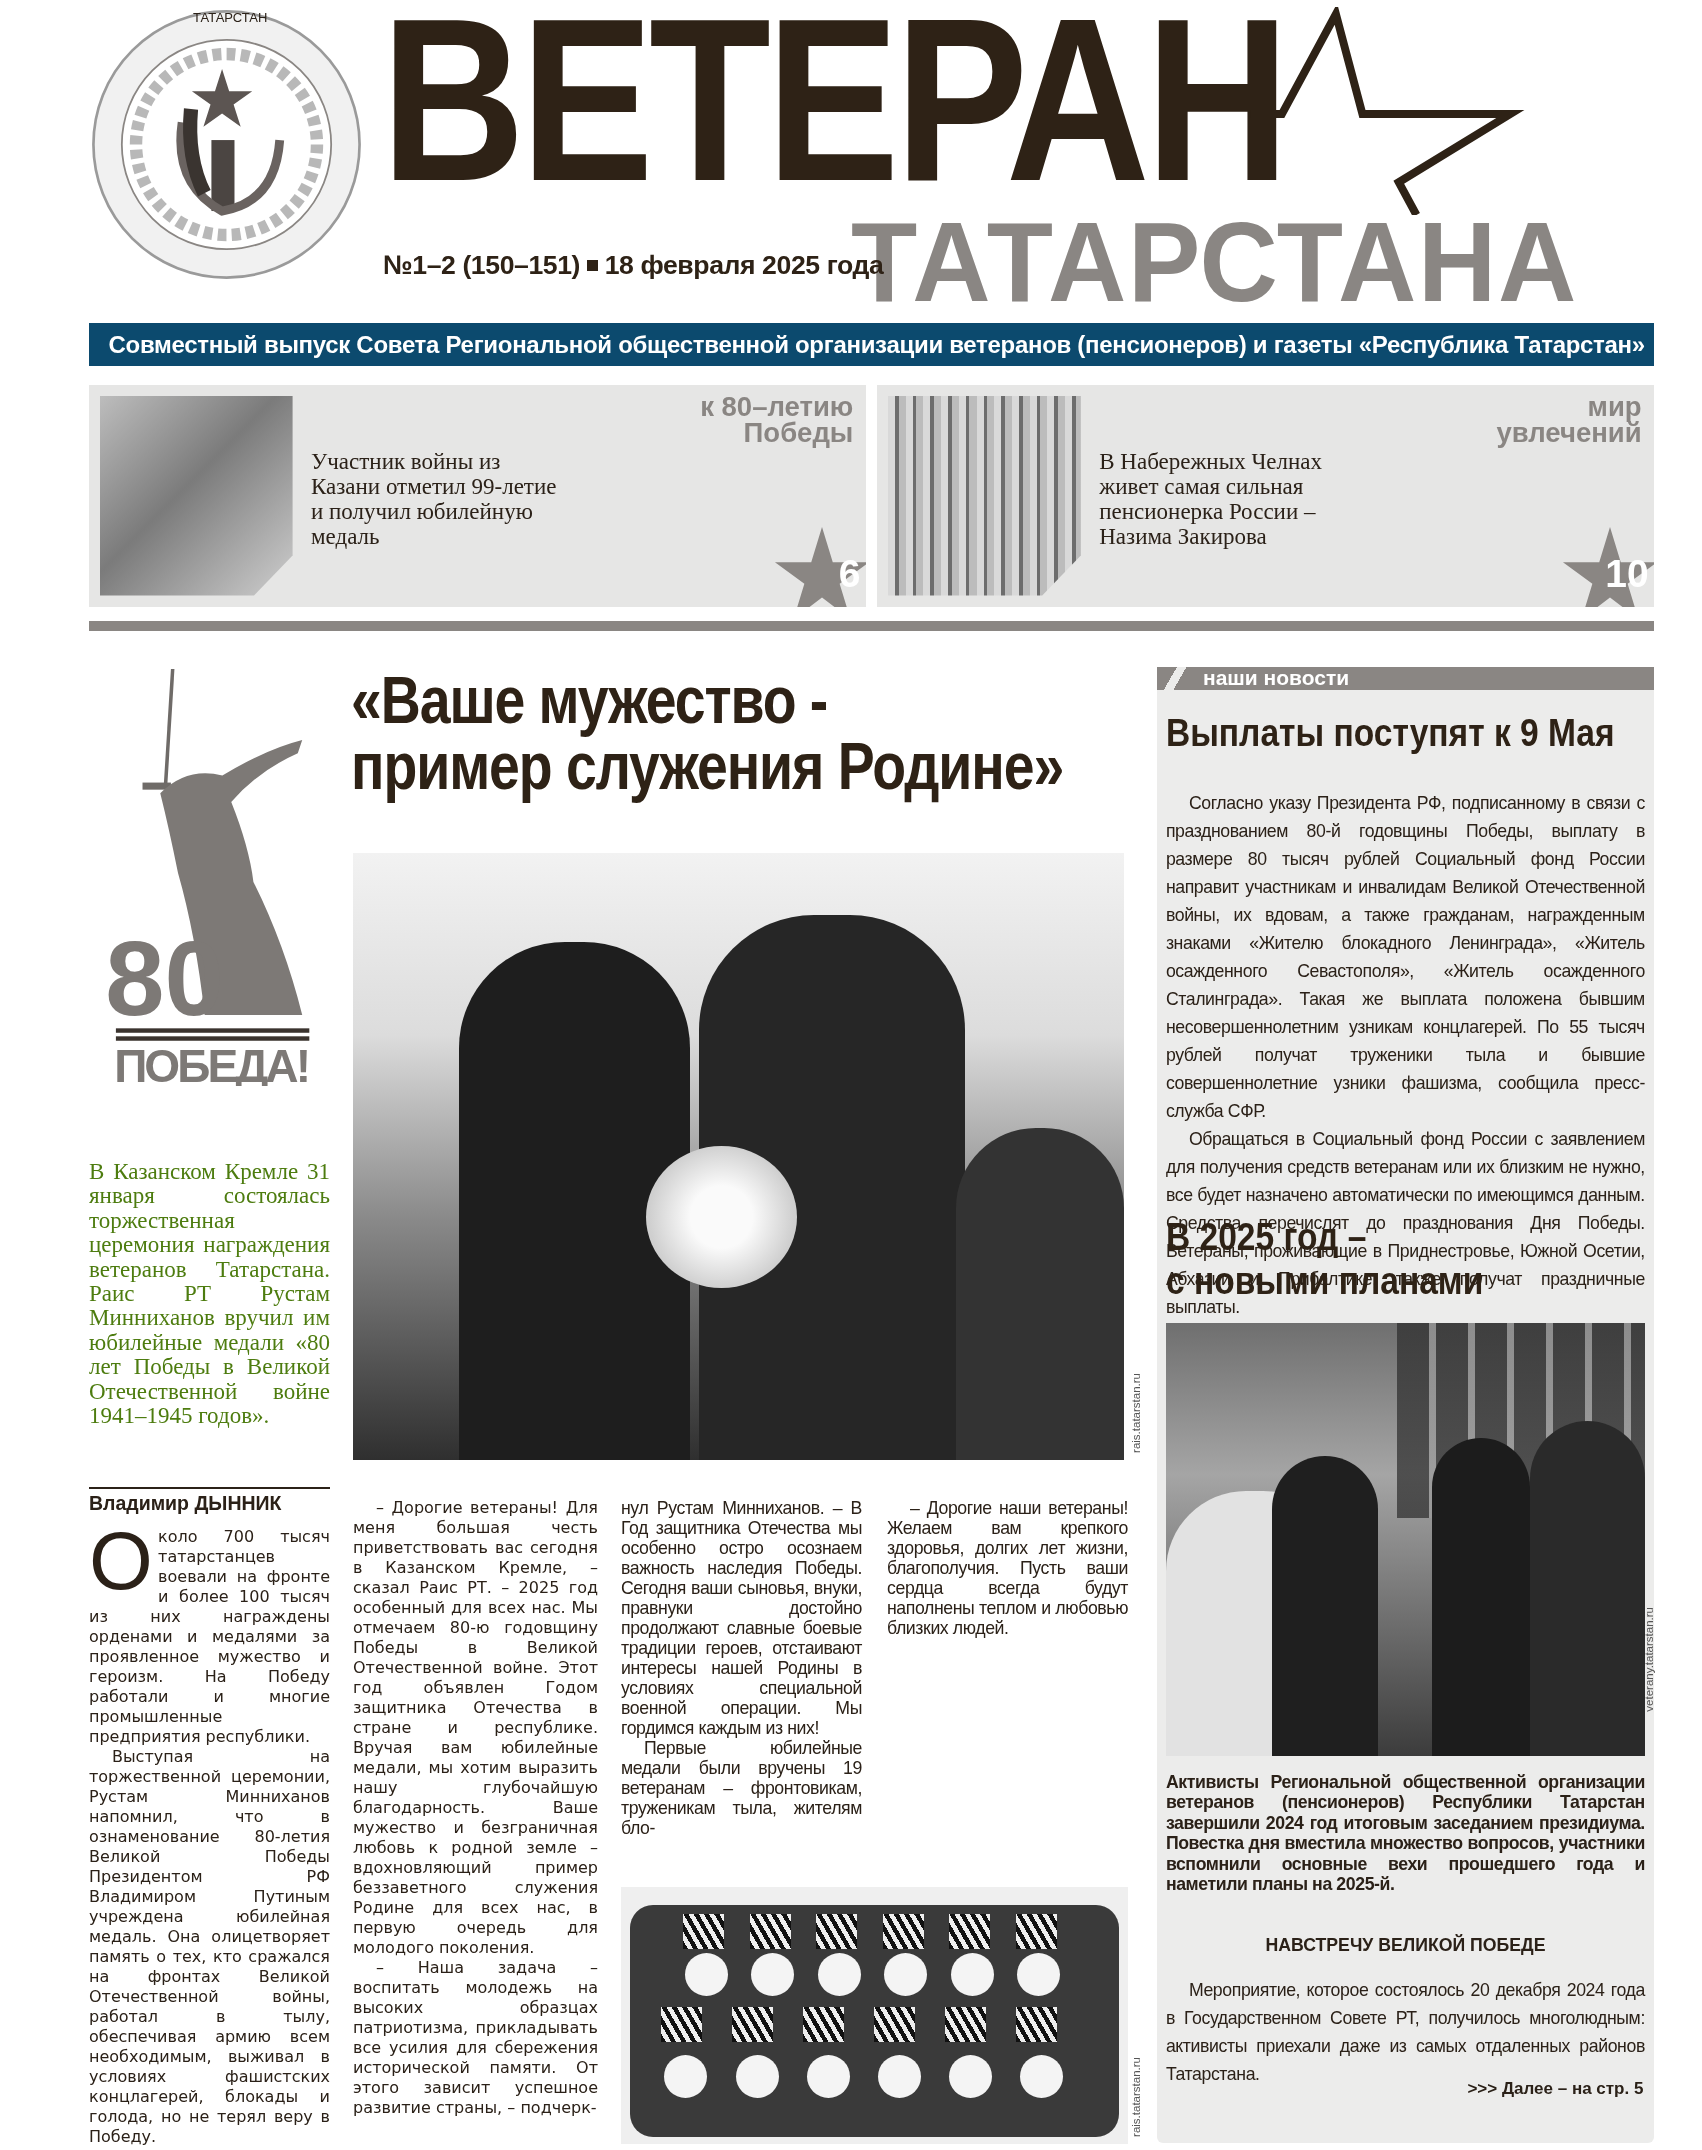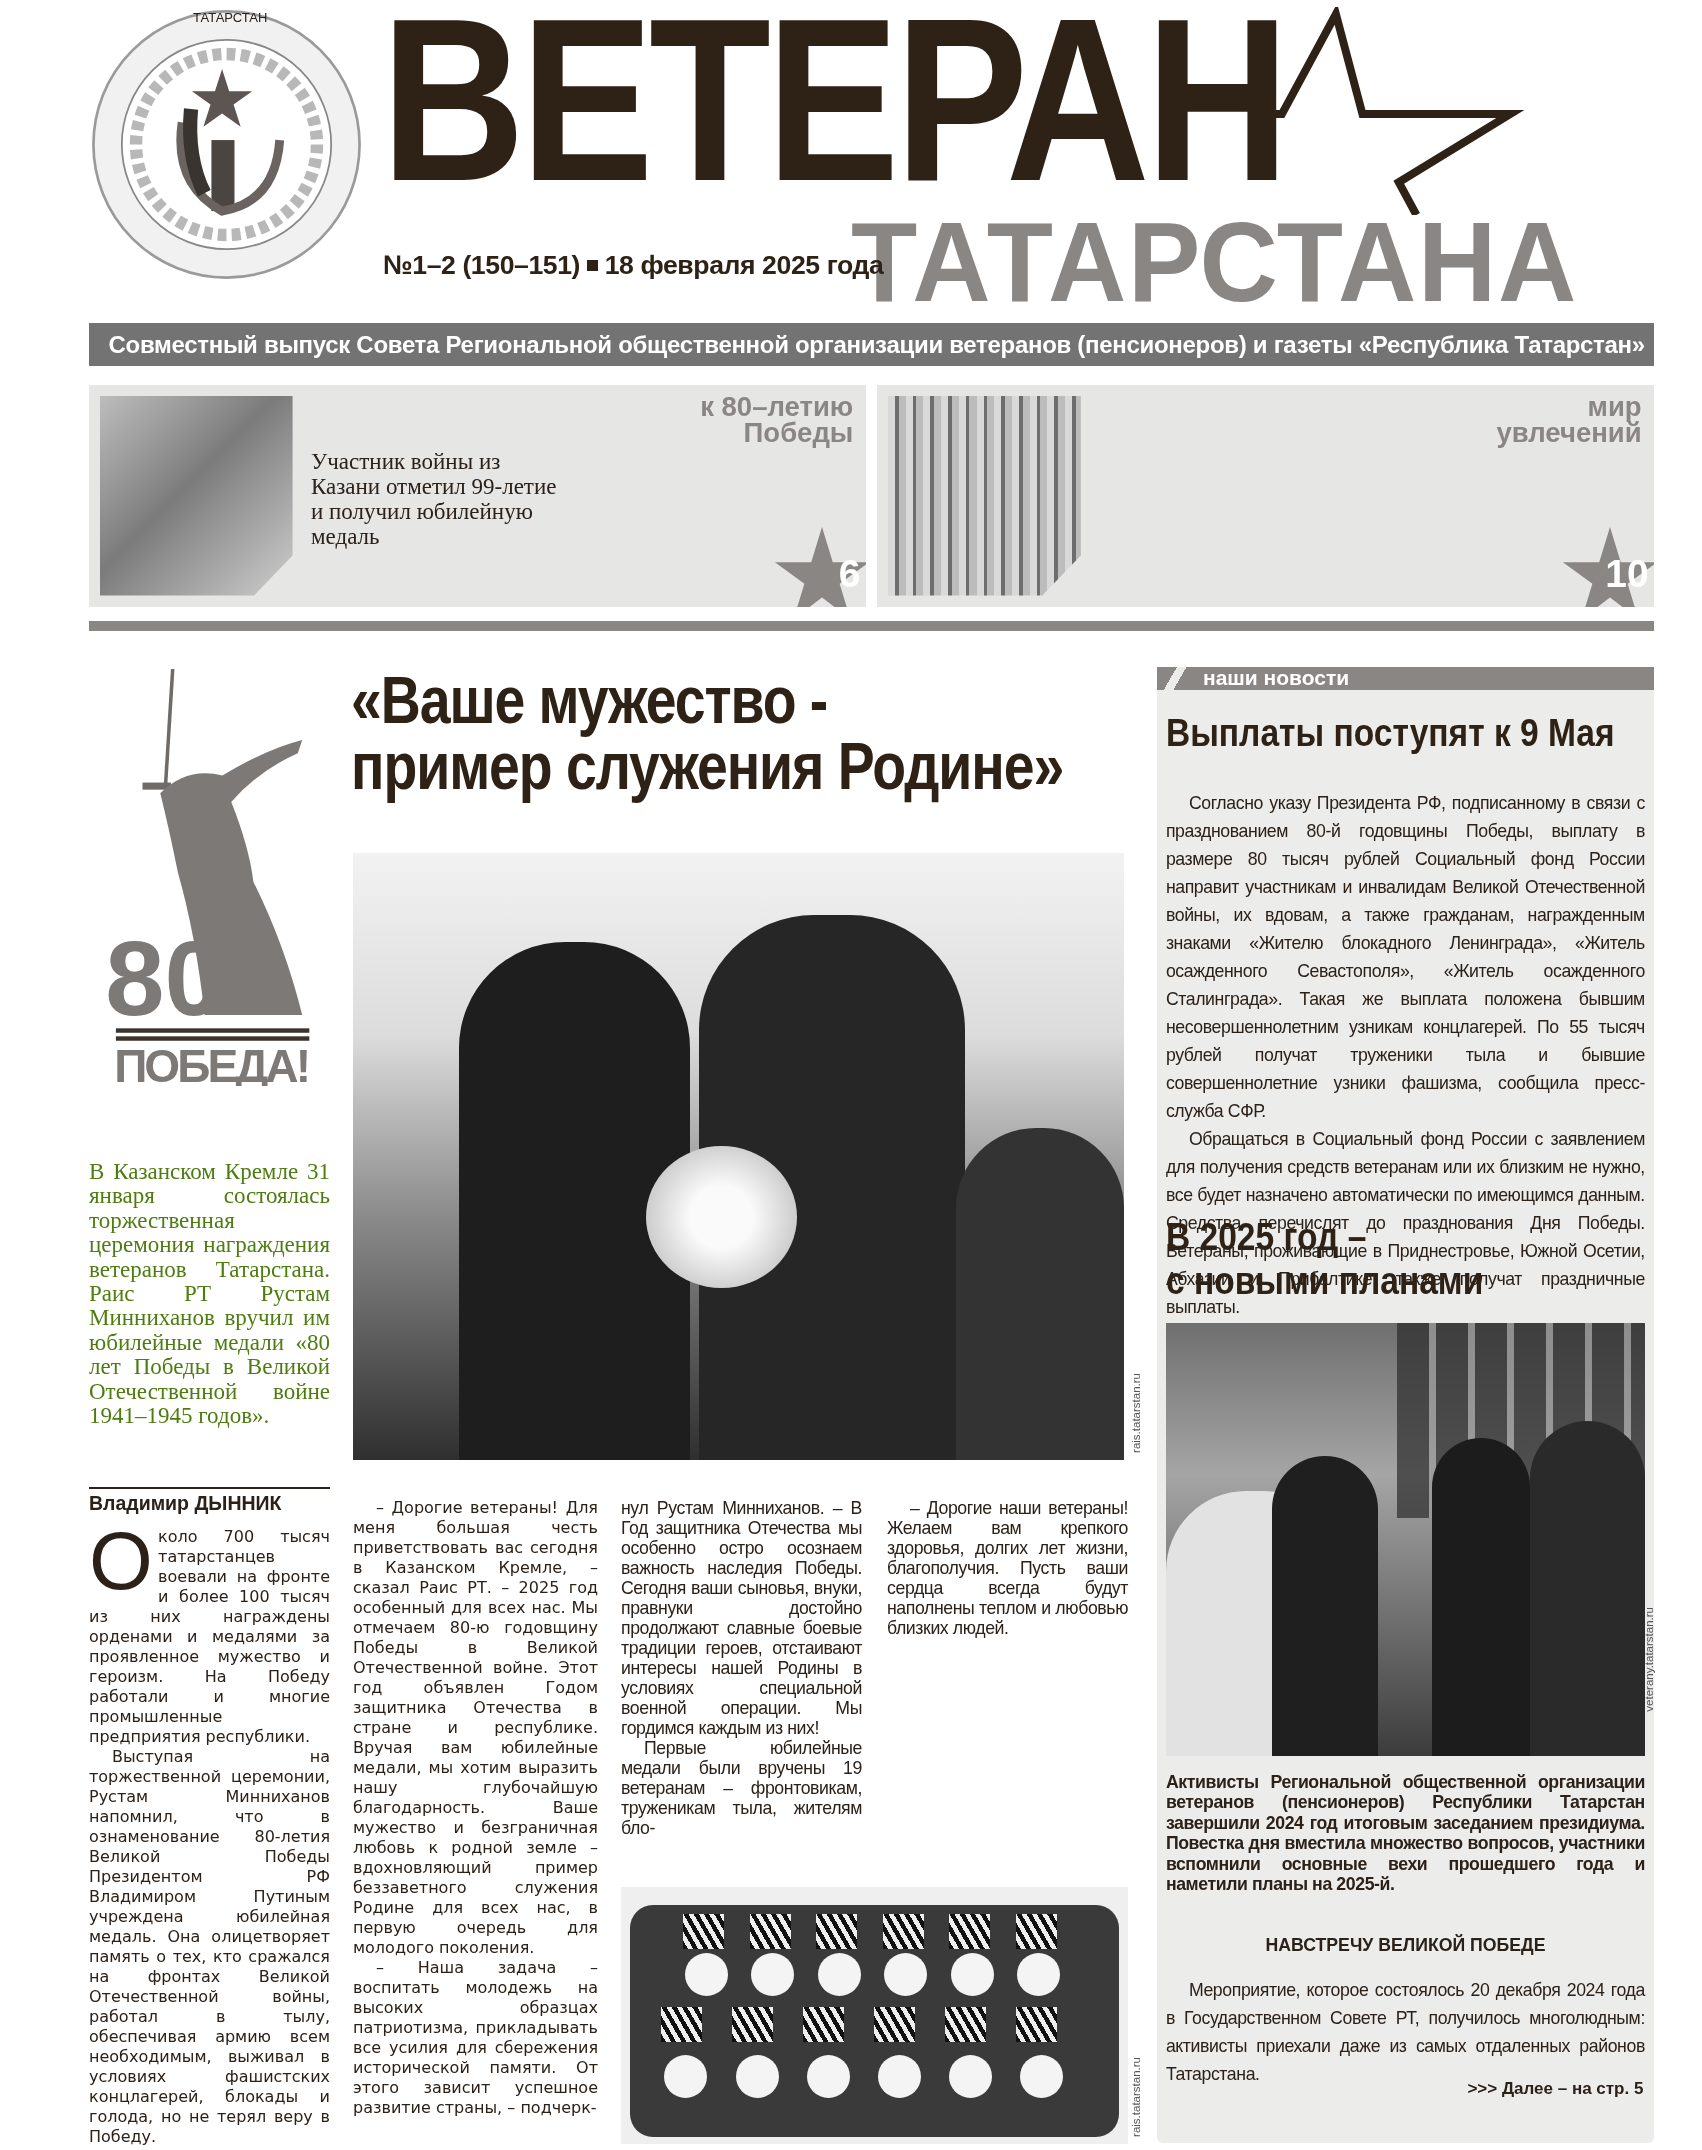--- a/index.html
+++ b/index.html
@@ -20,21 +20,21 @@
     font-weight: 700; font-size: 113px; line-height: 1; letter-spacing: 1.8px;
     color: #8a8683; transform: scaleX(0.96); transform-origin: left top;
   }
   .issue-line {
     position: absolute; left: 383px; top: 250px;
     font-weight: 700; font-size: 26.6px; color: #2e2216; letter-spacing: -0.4px;
   }
   .issue-line .sep { display: inline-block; width: 10.6px; height: 10.6px; background: #2e2216; margin: 0 7px 3.5px; vertical-align: middle; }
   .band {
     position: absolute; left: 89px; top: 323px; width: 1565px; height: 43px;
-    background: #737373; color: #ffffff; font-weight: 700; font-size: 24px;
+    background: #0c4a6e; color: #ffffff; font-weight: 700; font-size: 24px;
     line-height: 43px; padding-left: 19.5px; letter-spacing: -0.3px; white-space: nowrap;
   }
 
   
   .teasers { position: absolute; left: 89px; top: 385px; width: 1565px; height: 222px; display: flex; gap: 11.5px; }
   .teaser { position: relative; flex: 1; background: #e6e6e5; height: 222px; overflow: hidden; }
   .teaser .pic { position: absolute; left: 10.6px; top: 10.6px; width: 193px; height: 200px; background: linear-gradient(135deg,#bdbdbd,#7b7b7b 45%,#cfcfcf); clip-path: polygon(0 0,100% 0,100% 80%,80% 100%,0 100%); }
   .teaser .pic.p2 { background: radial-gradient(ellipse 60% 70% at 50% 45%,#9a9a9a,#5a5a5a 55%,#e8e8e8 56%); }
   .teaser .pic.p3 { background: repeating-linear-gradient(90deg,#d9d9d9 0 7px,#6d6d6d 7px 10.6px,#bcbcbc 10.6px 17.7px); }
   .teaser .kicker { position: absolute; right: 12.4px; top: 8.9px; text-align: right; font-weight: 700; font-size: 27.5px; line-height: 26.6px; color: #8a8683; }
@@ -133,20 +133,21 @@
         <path d="M50 2 L61 38 L98 38 L68 60 L79 96 L50 74 L21 96 L32 60 L2 38 L39 38 Z" fill="#8a8683"></path>
       </svg>
     <div class="pnum">6</div>
   </div>
   <div class="teaser">
     <div class="pic p3"></div>
     <div class="kicker">
         <div>мир</div>
         <div>увлечений</div>
       </div>
+    <div class="blurb">В Набережных Челнах живет самая сильная пенсионерка России – Назима Закирова</div>
     <svg class="star" viewBox="0 0 100 100">
         <path d="M50 2 L61 38 L98 38 L68 60 L79 96 L50 74 L21 96 L32 60 L2 38 L39 38 Z" fill="#8a8683"></path>
       </svg>
     <div class="pnum">10</div>
   </div>
 </div>
 <div class="rule"></div>
 
 <svg class="victory-logo" viewBox="0 0 260 470">
   <path d="M82 0 L86 0 L78 130 L74 130 Z" fill="#6f6b68"></path>

